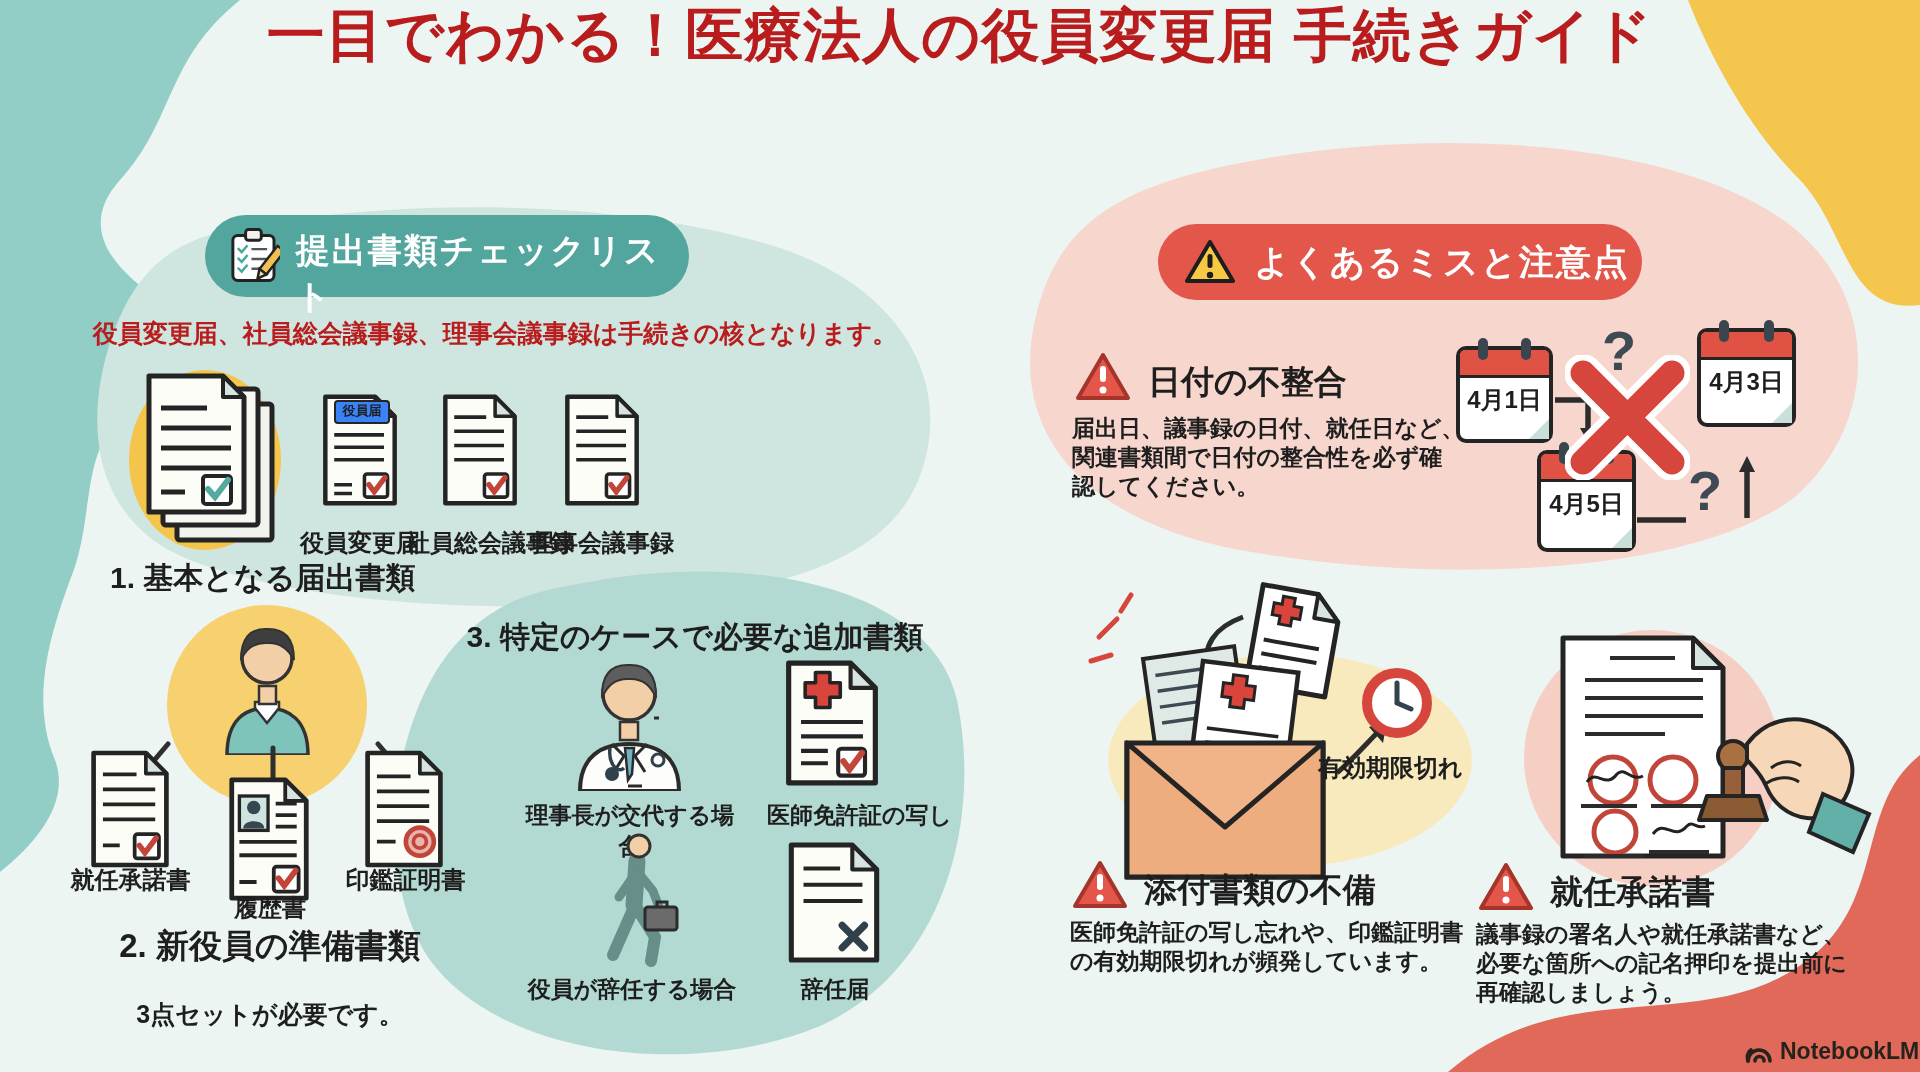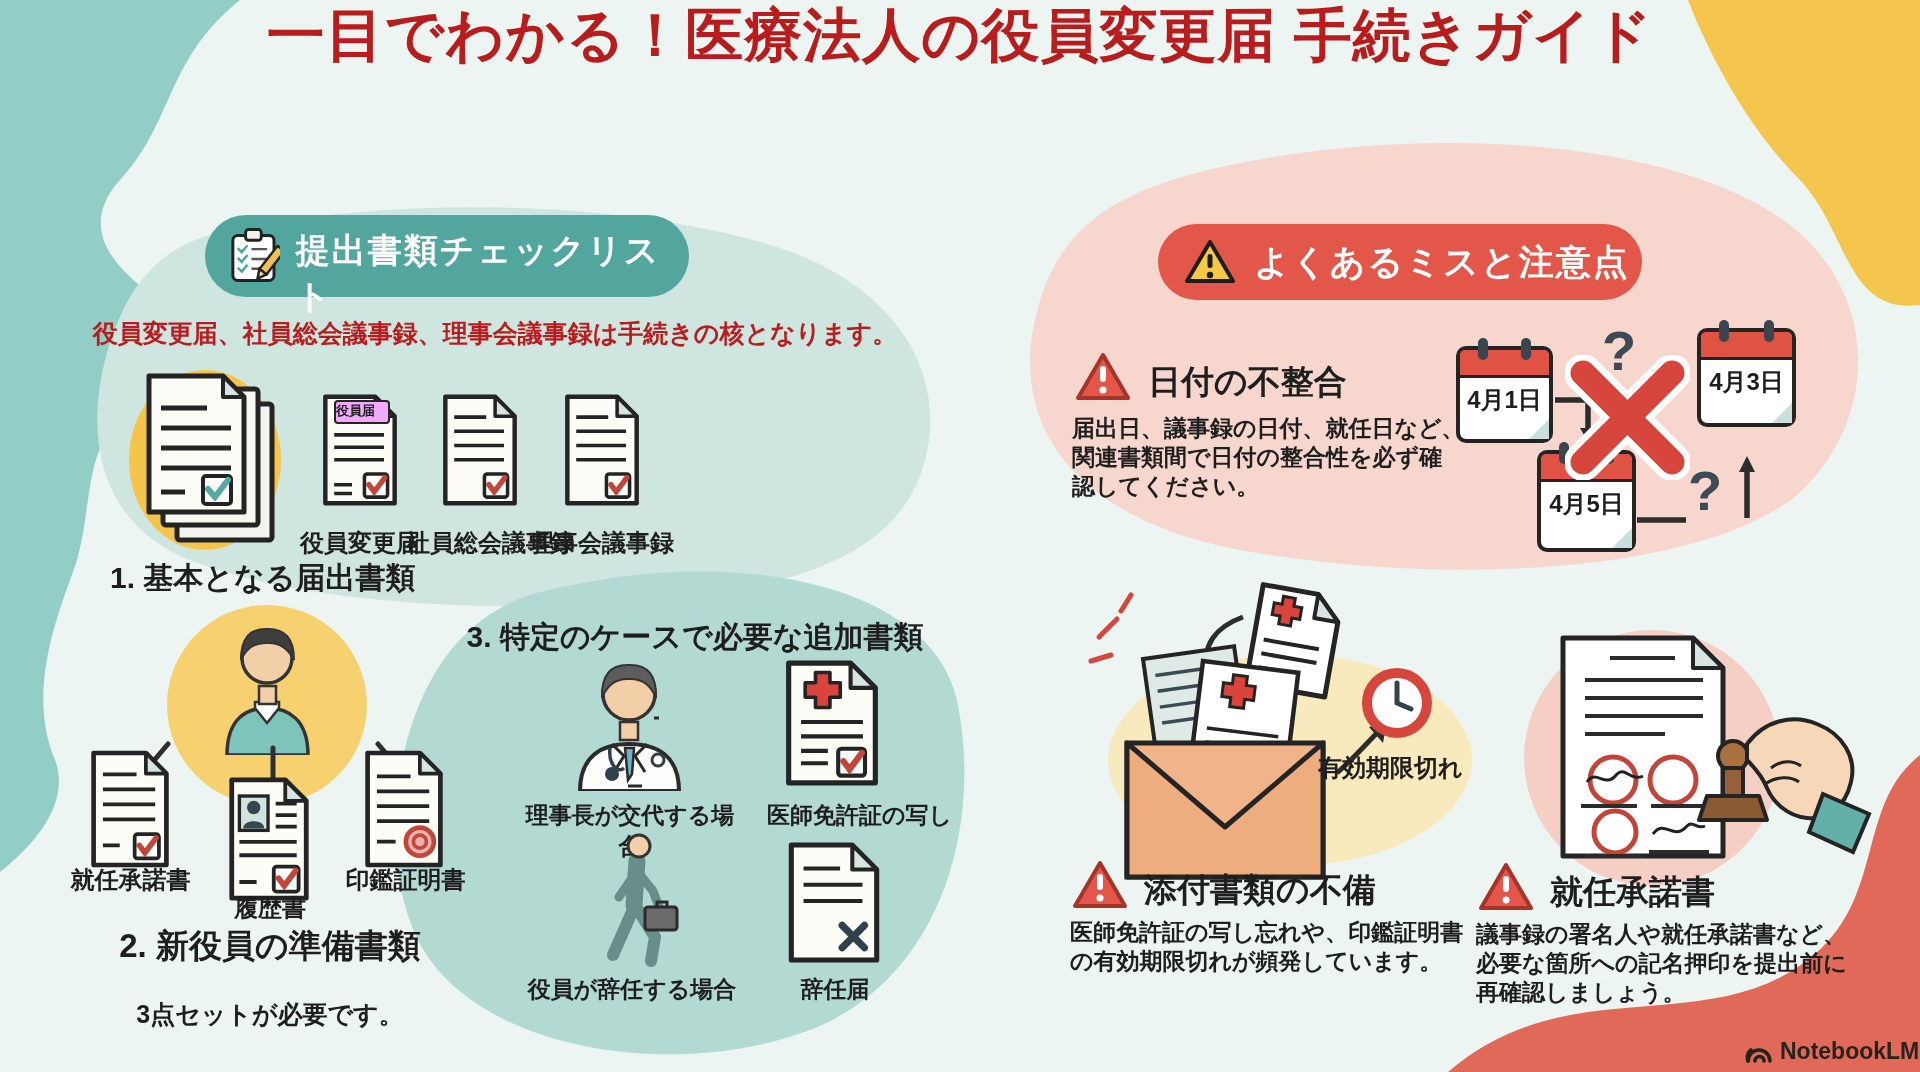--- a/index.html
+++ b/index.html
@@ -16,22 +16,22 @@
   .calendar{position:absolute;background:#fff;border:4px solid #242424;border-radius:10px;box-sizing:border-box;}
   .cal-head{height:25px;background:#df5244;border-bottom:3px solid #242424;border-radius:5px 5px 0 0;}
   .cal-ring{position:absolute;top:-12px;width:10px;height:22px;background:#3a454d;border-radius:5px;}
   .cal-date{position:absolute;left:0;right:0;top:34px;text-align:center;font-size:24px;font-weight:800;}
   .cal-fold{position:absolute;right:0;bottom:0;width:0;height:0;border-left:20px solid transparent;border-bottom:20px solid #c9dfdc;}
   .qmark{position:absolute;font-size:56px;font-weight:900;color:#3e4b54;}
   .body-line{position:absolute;font-size:23px;font-weight:700;line-height:29px;}
   .doc-label{position:absolute;font-size:24px;font-weight:800;text-align:center;}
   .case-label{position:absolute;font-size:23px;font-weight:800;text-align:center;}
   .sec-title{position:absolute;font-weight:800;}
-  .badge{position:absolute;background:#f0abfc;border:2.5px solid #242424;border-radius:4px;
-    font-size:13px;font-weight:800;text-align:left;line-height:18px;}
+  .badge{position:absolute;background:#3b82f6;border:2.5px solid #242424;border-radius:4px;
+    font-size:13px;font-weight:800;text-align:center;line-height:18px;}
   .brand{position:absolute;display:flex;align-items:center;gap:7px;font-size:23px;font-weight:800;color:#26231d;}
 </style>
 </head>
 <body>
 
 <div id="canvas">
 
   <svg class="bgsvg" width="1920" height="1072" viewBox="0 0 1920 1072">
     <path fill="#92cec6" d="M0,0 L240,0 C165,60 175,120 120,180 C70,235 130,280 160,300 C190,320 170,380 120,420 C80,455 95,520 70,580 C50,635 30,700 55,760 C70,800 40,840 0,872 Z"></path>
     <path fill="#f4c64d" d="M1688,0 L1920,0 L1920,305 C1845,315 1848,228 1798,178 C1752,132 1712,62 1688,0 Z"></path>

